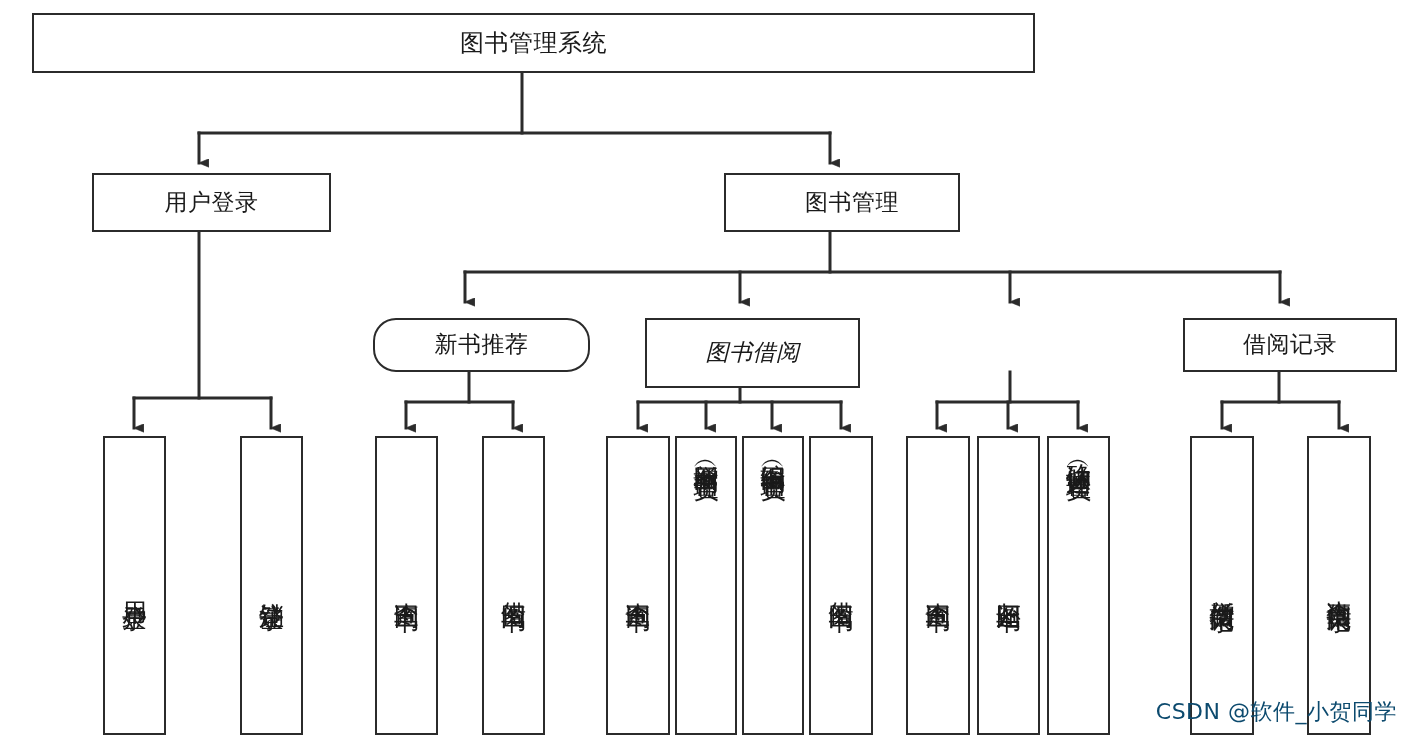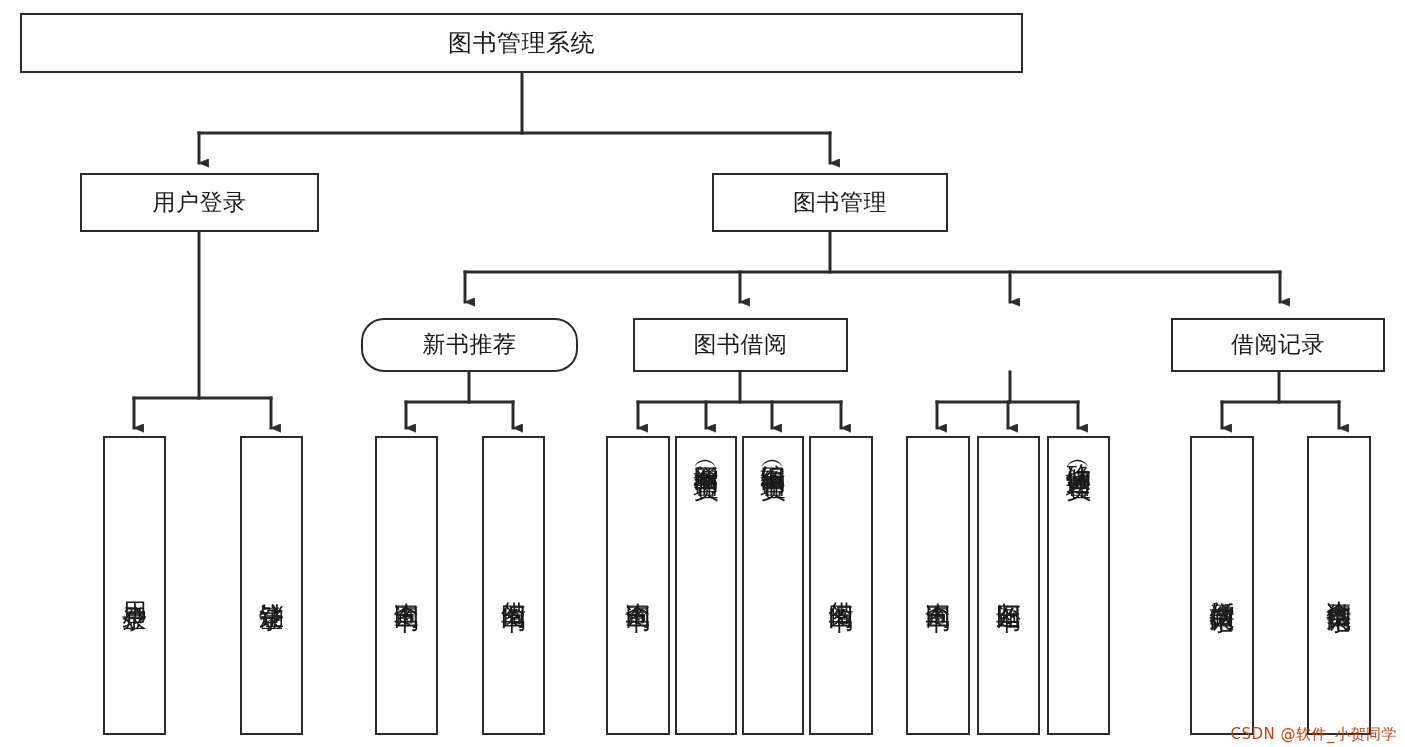--- a/index.html
+++ b/index.html
@@ -33,20 +33,21 @@
     box-sizing: border-box;
     background: #ffffff;
     border: 2.5px solid #2b2b2b;
     display: flex;
     align-items: center;
     justify-content: center;
     color: #1a1a1a;
   }
   .node.horizontal {
     writing-mode: horizontal-tb;
+    margin-left: 12px;
   }
   .node-label {
     display: block;
     text-align: center;
     line-height: 1.18;
     letter-spacing: 0.5px;
   }
   .node.horizontal .node-label {
     font-size: 23px;
   }
@@ -67,23 +68,23 @@
     letter-spacing: 2px;
     white-space: nowrap;
   }
   .node.vertical.centered {
     align-items: center;
     padding-top: 0;
   }
   #watermark {
     position: absolute;
     right: 8px;
-    bottom: 3px;
-    font-size: 15px;
-    color: #c2410c;
+    bottom: 20px;
+    font-size: 22px;
+    color: #0c4a6e;
     letter-spacing: 0.5px;
     user-select: none;
   }
 </style>
 </head>
 <body>
 
 <div id="diagram-root">
 
   <svg id="edge-layer" viewBox="0 0 1405 747" width="1405" height="747" xmlns="http://www.w3.org/2000/svg">
@@ -145,21 +146,21 @@
   </div>
 
   <div class="node horizontal" style="left:712px; top:173px; width:236px; height:59px;padding-left:20px;">
     <span class="node-label">图书管理</span>
   </div>
 
   <div class="node horizontal" style="left:361px; top:318px; width:217px; height:54px;border-radius:23px;">
     <span class="node-label">新书推荐</span>
   </div>
 
-  <div class="node horizontal" style="left:633px; top:318px; width:215px; height:54px;">
+  <div class="node horizontal" style="left:633px; top:318px; width:215px; height:70px;font-style:italic;">
     <span class="node-label">图书借阅</span>
   </div>
 
 
   <div class="node horizontal" style="left:1171px; top:318px; width:214px; height:54px;">
     <span class="node-label">借阅记录</span>
   </div>
 
   <div class="node vertical centered" style="left:103px; top:436px; width:63px; height:299px;">
     <span class="node-label">用户登录</span>

